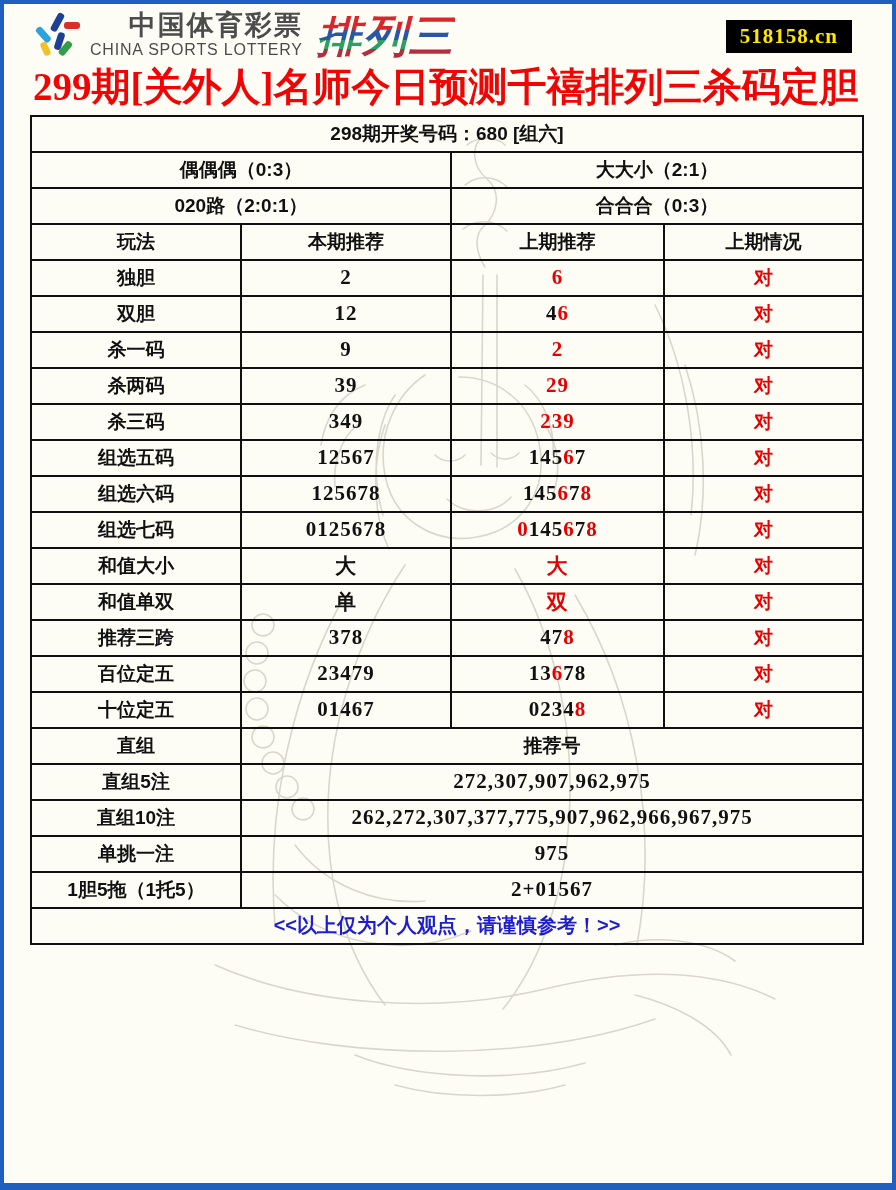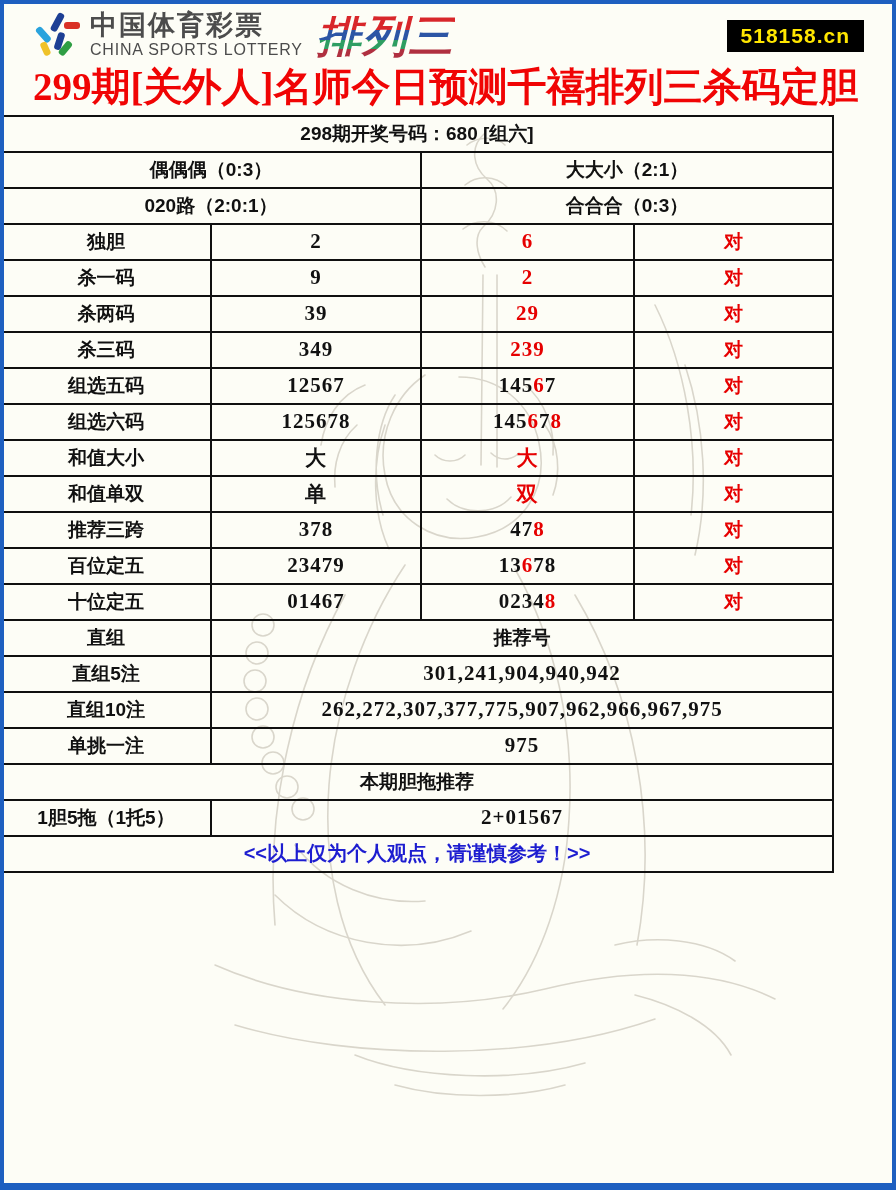--- a/index.html
+++ b/index.html
@@ -6,45 +6,45 @@
   body{
     width:896px;height:1190px;position:relative;overflow:hidden;
     background:#fdfdf6;
     font-family:"Liberation Sans","DejaVu Sans",sans-serif;
   }
   .frame{position:absolute;inset:0;border:4px solid #1e5fc0;border-bottom-width:7px;z-index:5;pointer-events:none;}
   
   .header{position:relative;padding:10px 0 0 34px;height:52px;}
   .logo-wrap{display:flex;align-items:flex-end;gap:8px;}
   .logo-icon{width:48px;height:48px;flex:0 0 auto;}
-  .logo-text{display:flex;flex-direction:column;line-height:1;}
+  .logo-text{display:flex;flex-direction:column;line-height:1;text-align:right;}
   .logo-cn{font-size:27px;font-weight:700;color:#4c4c4c;letter-spacing:2px;}
   .logo-en{font-size:16px;font-weight:400;color:#4c4c4c;letter-spacing:.8px;margin-top:3px;}
   .logo-product{
     font-size:44px;font-weight:900;font-style:italic;line-height:.95;margin-left:6px;
     background:linear-gradient(to bottom,#d8262a 0 34%,#2c55a5 34% 58%,#2e9e62 58% 78%,#b03040 78% 100%);
     -webkit-background-clip:text;background-clip:text;color:transparent;
     font-family:Liberation Serif, serif;letter-spacing:2px;
   }
   .badge{
-    position:absolute;top:20px;right:32px;background:#000;color:#ffe600;
-    font-family:Liberation Sans, sans-serif;
+    position:absolute;top:20px;right:44px;background:#000;color:#ffe600;
+    font-family:Liberation Serif, serif;
     font-size:21px;font-weight:700;padding:4px 14px;letter-spacing:1px;
   }
   
   .page-title{
     margin:4px 16px 6px 33px;color:#f00404;font-weight:700;
     font-family:"Liberation Serif","DejaVu Serif",serif;
     font-size:39px;line-height:1.1;letter-spacing:0px;white-space:nowrap;
   }
   
   .wm{position:absolute;left:95px;top:125px;z-index:0;opacity:.5;}
   
   table{
-    position:relative;z-index:1;width:832px;
+    position:relative;z-index:1;margin-left:30px;width:832px;
     border-collapse:collapse;table-layout:fixed;background:transparent;
   }
   td{
     border:2px solid #101010;height:34px;padding:0 2px;text-align:center;
     overflow:hidden;white-space:nowrap;
   }
   .lbl{font-family:"Liberation Sans","DejaVu Sans",sans-serif;font-weight:700;font-size:19px;color:#111;}
   .num{font-family:"Liberation Serif","DejaVu Serif",serif;font-weight:700;font-size:21px;color:#111;letter-spacing:1px;}
   .red{color:#e60000;}
   .blk{color:#111;}
@@ -116,29 +116,41 @@
       <td colspan="4" class="lbl">298期开奖号码：680 [组六]</td>
     </tr>
     <tr>
       <td colspan="2" class="lbl">偶偶偶（0:3）</td>
       <td colspan="2" class="lbl">大大小（2:1）</td>
     </tr>
     <tr>
       <td colspan="2" class="lbl">020路（2:0:1）</td>
       <td colspan="2" class="lbl">合合合（0:3）</td>
     </tr>
+    <tr>
+      <td class="lbl">玩法</td>
+      <td class="lbl">本期推荐</td>
+      <td class="lbl">上期推荐</td>
+      <td class="lbl">上期情况</td>
+    </tr>
   </tbody>
   <tbody id="main-rows">
       <tr>
         <td class="lbl">独胆</td>
         <td class="num">2</td>
         <td class="num"><span class="red">6</span></td>
         <td class="lbl red">对</td>
       </tr>
       <tr>
+        <td class="lbl">双胆</td>
+        <td class="num">12</td>
+        <td class="num"><span class="blk">4</span><span class="red">6</span></td>
+        <td class="lbl red">对</td>
+      </tr>
+      <tr>
         <td class="lbl">杀一码</td>
         <td class="num">9</td>
         <td class="num"><span class="red">2</span></td>
         <td class="lbl red">对</td>
       </tr>
       <tr>
         <td class="lbl">杀两码</td>
         <td class="num">39</td>
         <td class="num"><span class="red">29</span></td>
         <td class="lbl red">对</td>
@@ -155,20 +167,26 @@
         <td class="num"><span class="blk">145</span><span class="red">6</span><span class="blk">7</span></td>
         <td class="lbl red">对</td>
       </tr>
       <tr>
         <td class="lbl">组选六码</td>
         <td class="num">125678</td>
         <td class="num"><span class="blk">145</span><span class="red">6</span><span class="blk">7</span><span class="red">8</span></td>
         <td class="lbl red">对</td>
       </tr>
       <tr>
+        <td class="lbl">组选七码</td>
+        <td class="num">0125678</td>
+        <td class="num"><span class="red">0</span><span class="blk">145</span><span class="red">6</span><span class="blk">7</span><span class="red">8</span></td>
+        <td class="lbl red">对</td>
+      </tr>
+      <tr>
         <td class="lbl">和值大小</td>
         <td class="num">大</td>
         <td class="num"><span class="red">大</span></td>
         <td class="lbl red">对</td>
       </tr>
       <tr>
         <td class="lbl">和值单双</td>
         <td class="num">单</td>
         <td class="num"><span class="red">双</span></td>
         <td class="lbl red">对</td>
@@ -194,35 +212,32 @@
     </tbody>
   <tbody>
     <tr>
       <td class="lbl">直组</td>
       <td colspan="3" class="lbl">推荐号</td>
     </tr>
   </tbody>
   <tbody id="zhizu-rows">
       <tr>
         <td class="lbl">直组5注</td>
-        <td class="num" colspan="3">301,241,904,940,942</td>
+        <td class="num" colspan="3">272,307,907,962,975</td>
       </tr>
       <tr>
         <td class="lbl">直组10注</td>
         <td class="num" colspan="3">262,272,307,377,775,907,962,966,967,975</td>
       </tr>
       <tr>
         <td class="lbl">单挑一注</td>
         <td class="num" colspan="3">975</td>
       </tr>
     </tbody>
   <tbody>
-    <tr>
-      <td colspan="4" class="lbl">本期胆拖推荐</td>
-    </tr>
   </tbody>
   <tbody id="dantuo-rows">
       <tr>
         <td class="lbl">1胆5拖（1托5）</td>
         <td class="num" colspan="3">2+01567</td>
       </tr>
     </tbody>
   <tbody>
     <tr>
       <td colspan="4" class="footer-note">&lt;&lt;以上仅为个人观点，请谨慎参考！&gt;&gt;</td>

